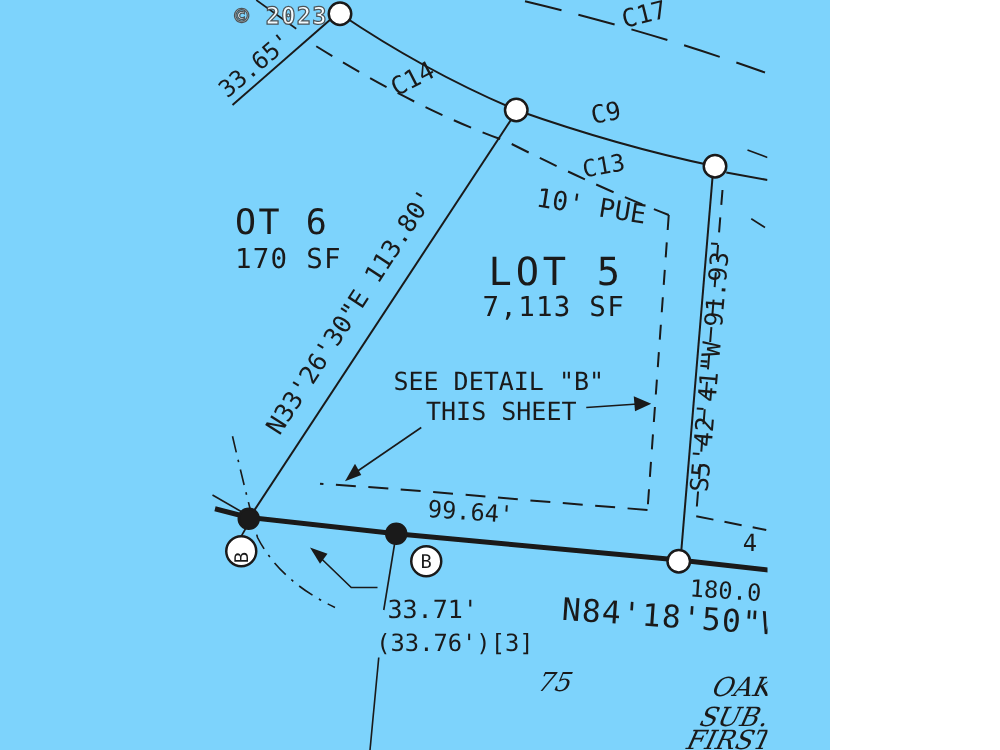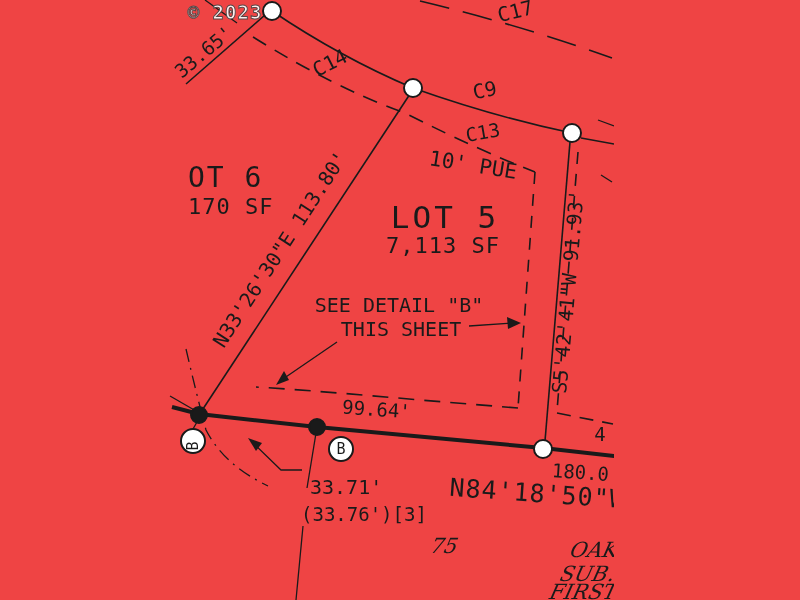--- a/index.html
+++ b/index.html
@@ -1,16 +1,16 @@
 <!DOCTYPE html>
 <html><head>
 <meta charset="utf-8">
 <style>
   html,body{margin:0;padding:0;background:#ffffff;}
-  .page{position:relative;width:800px;height:600px;background:#ef4444;overflow:hidden;}
+  .page{position:relative;width:664px;height:600px;background:#7dd3fc;overflow:hidden;}
   svg{filter:blur(0.3px) contrast(1.05);}
   text{fill:#1f1f1f;font-family:"DejaVu Sans Mono","Liberation Mono",monospace;}
   .t20{font-size:20px;}
   .t19{font-size:19px;}
   .t21{font-size:21px;}
   .t22{font-size:22px;letter-spacing:1px;}
   .t25{font-size:25px;letter-spacing:1px;}
   .t28{font-size:28px;letter-spacing:2px;}
   .t31{font-size:31px;letter-spacing:3px;}
   .tB{font-size:15px;}

